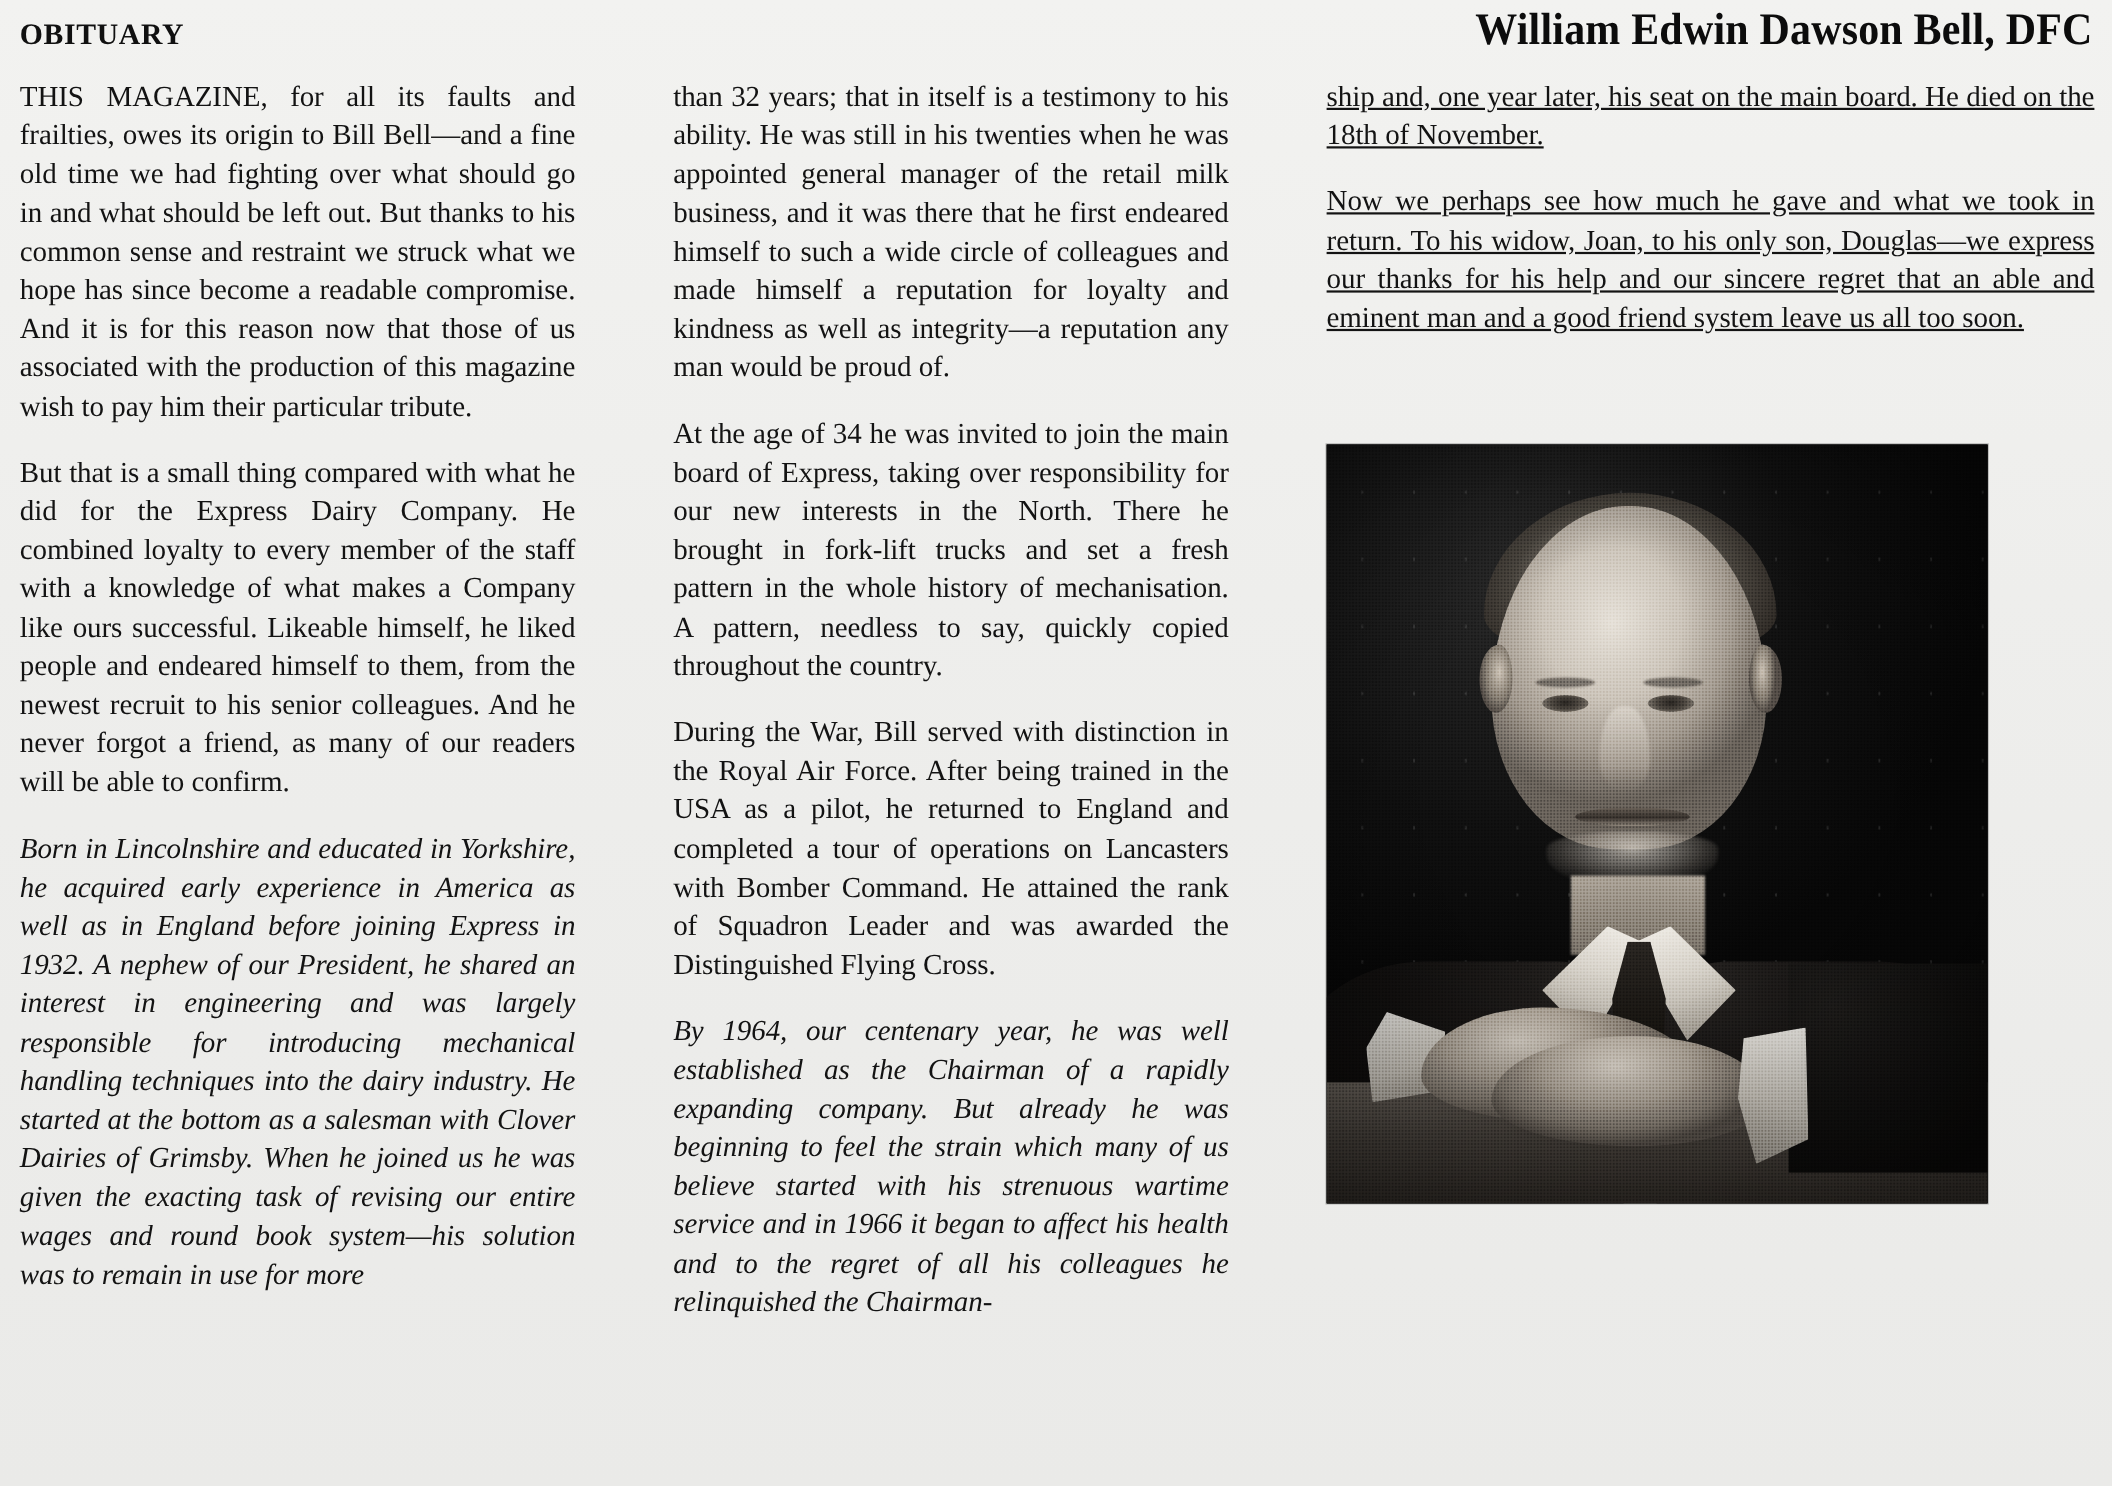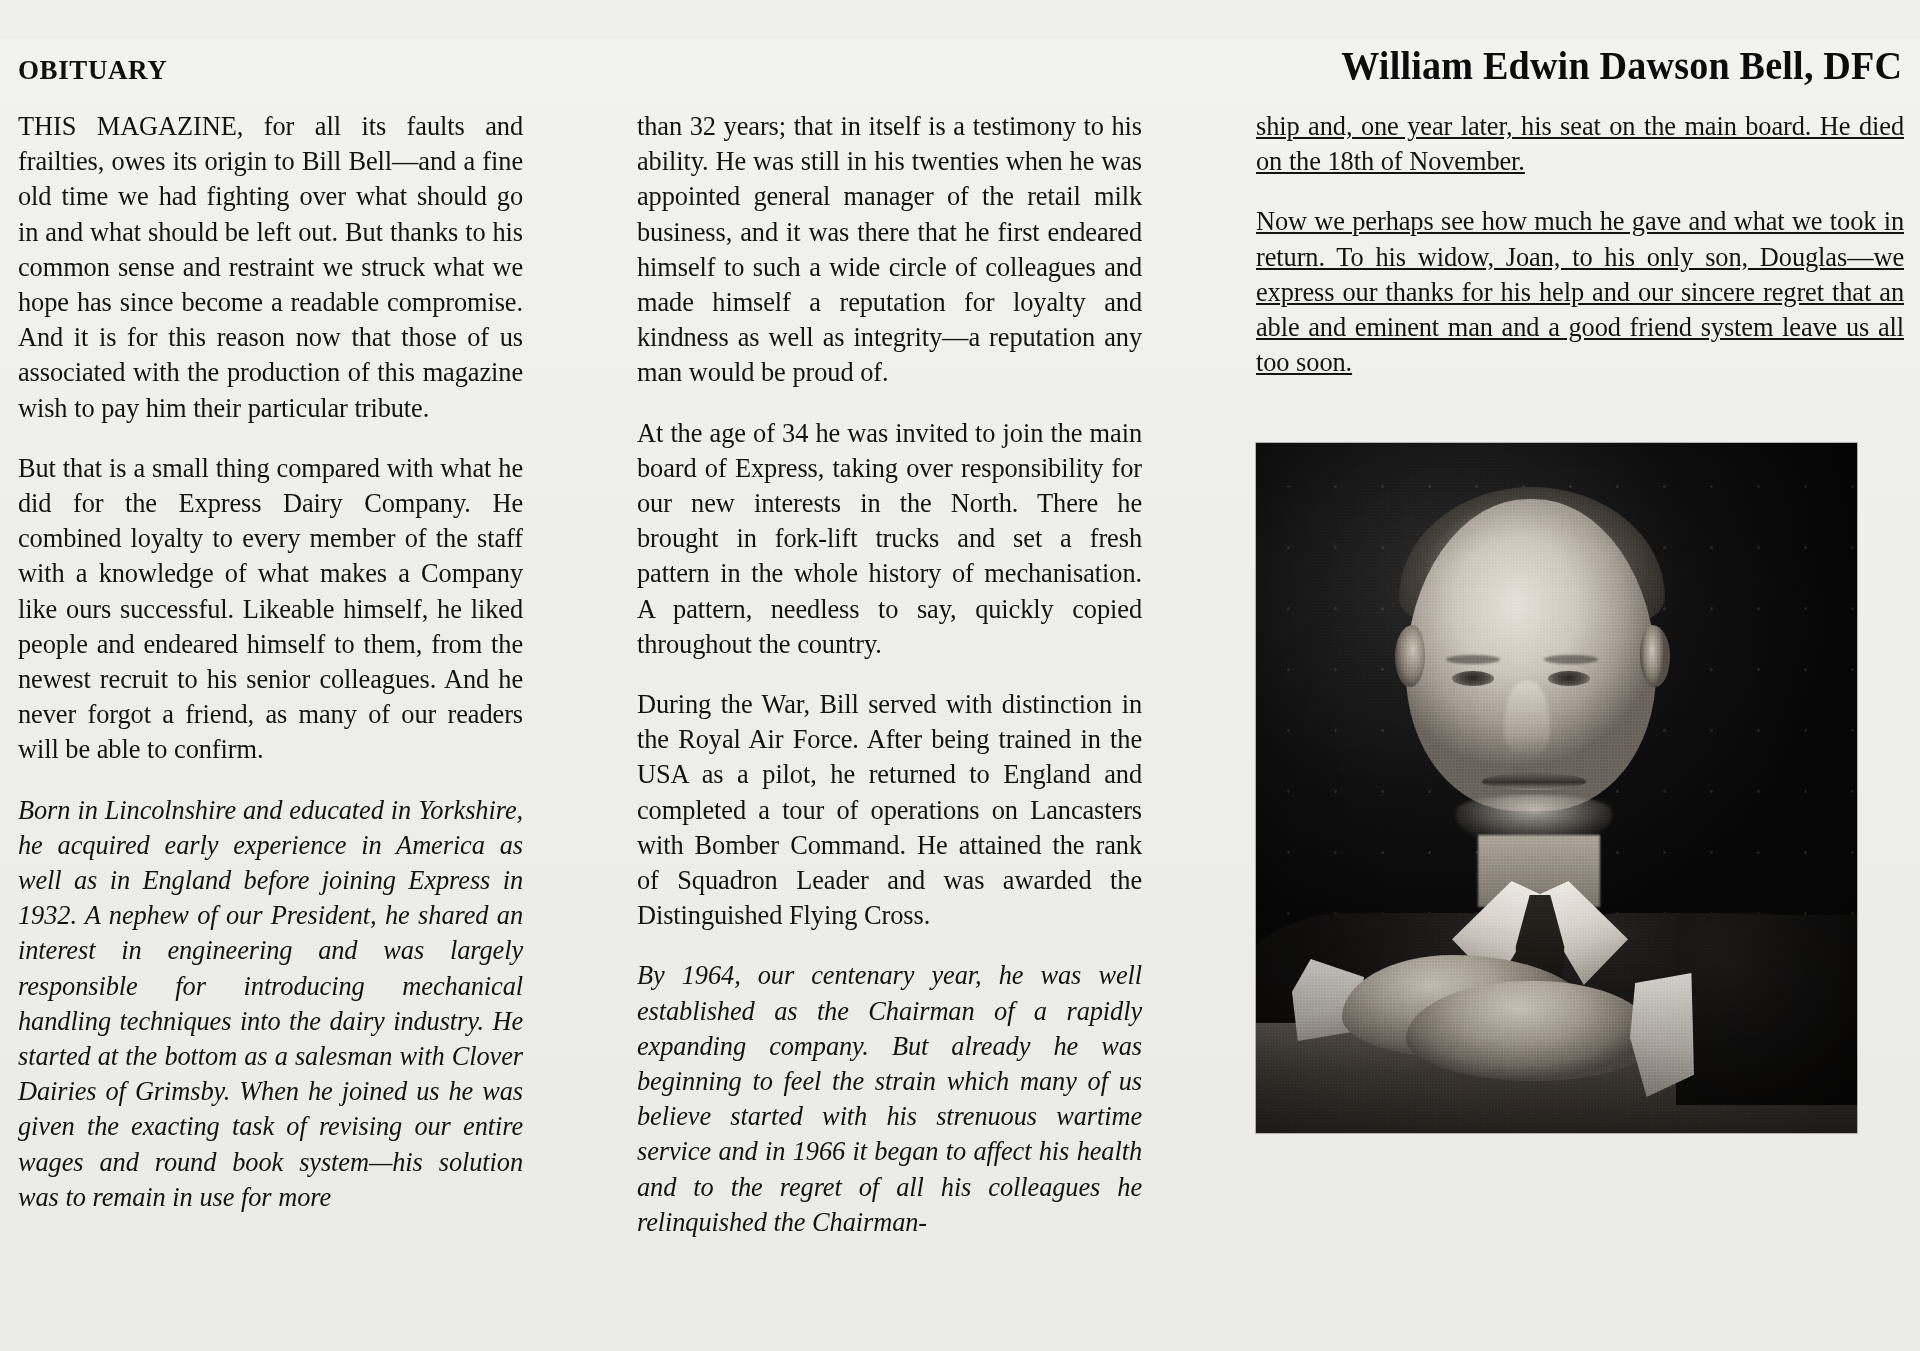--- a/index.html
+++ b/index.html
@@ -15,21 +15,20 @@
     font-family: "Liberation Serif", "DejaVu Serif", serif;
     color: #141414;
     position: relative;
   }
 
   .page {
     position: absolute;
     inset: 0;
     background: linear-gradient(180deg,#f2f2f0 0%, #eeeeec 40%, #eaeae8 100%);
     padding: 10px;
-    margin-top: 39px;
   }
 
   
   .masthead {
     position: absolute;
     left: 18px;
     right: 18px;
     top: 6px;
     height: 52px;
     display: flex;
@@ -58,21 +57,21 @@
 
   
   .columns {
     position: absolute;
     left: 18px;
     right: 16px;
     top: 70px;
     bottom: 0;
     display: grid;
     grid-template-columns: 505px 505px 1fr;
-    column-gap: 114px;
+    column-gap: 89px;
   }
   .col { position: relative; }
 
   .col p {
     margin: 0 0 25px 0;
     text-align: justify;
     text-align-last: left;
     font-size: 26.4px;
     line-height: 35.2px;
     letter-spacing: -0.1px;

